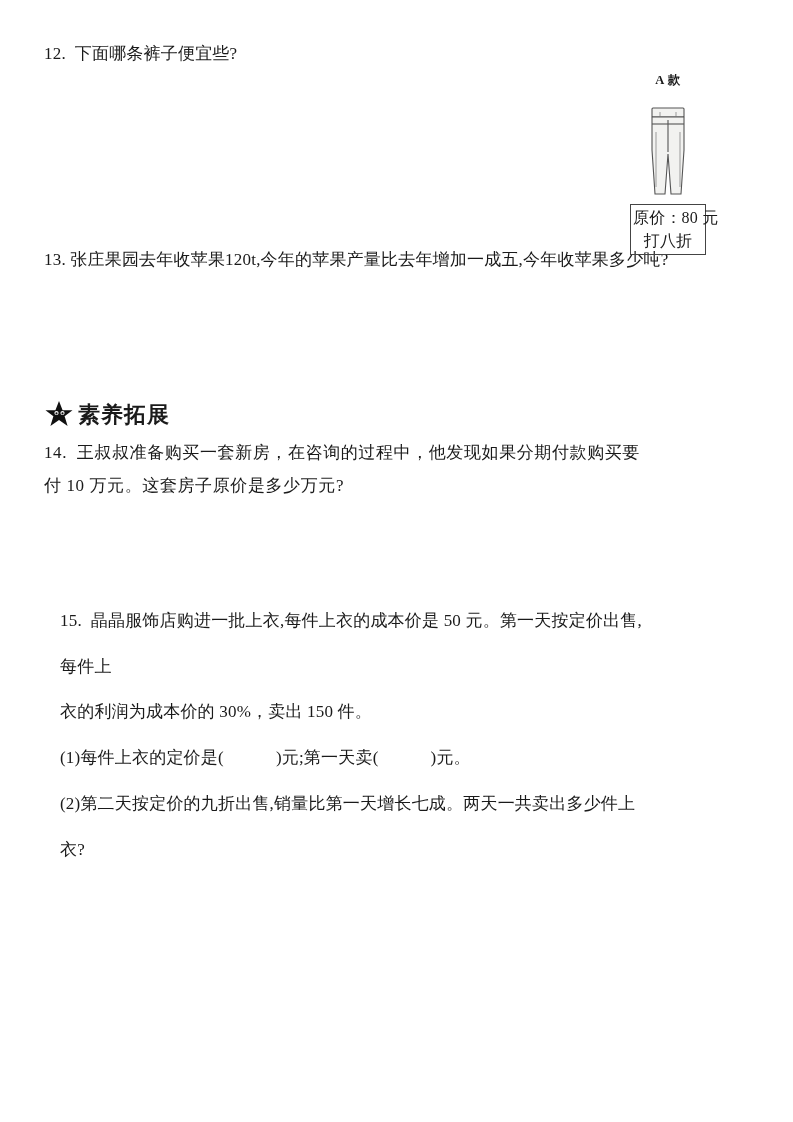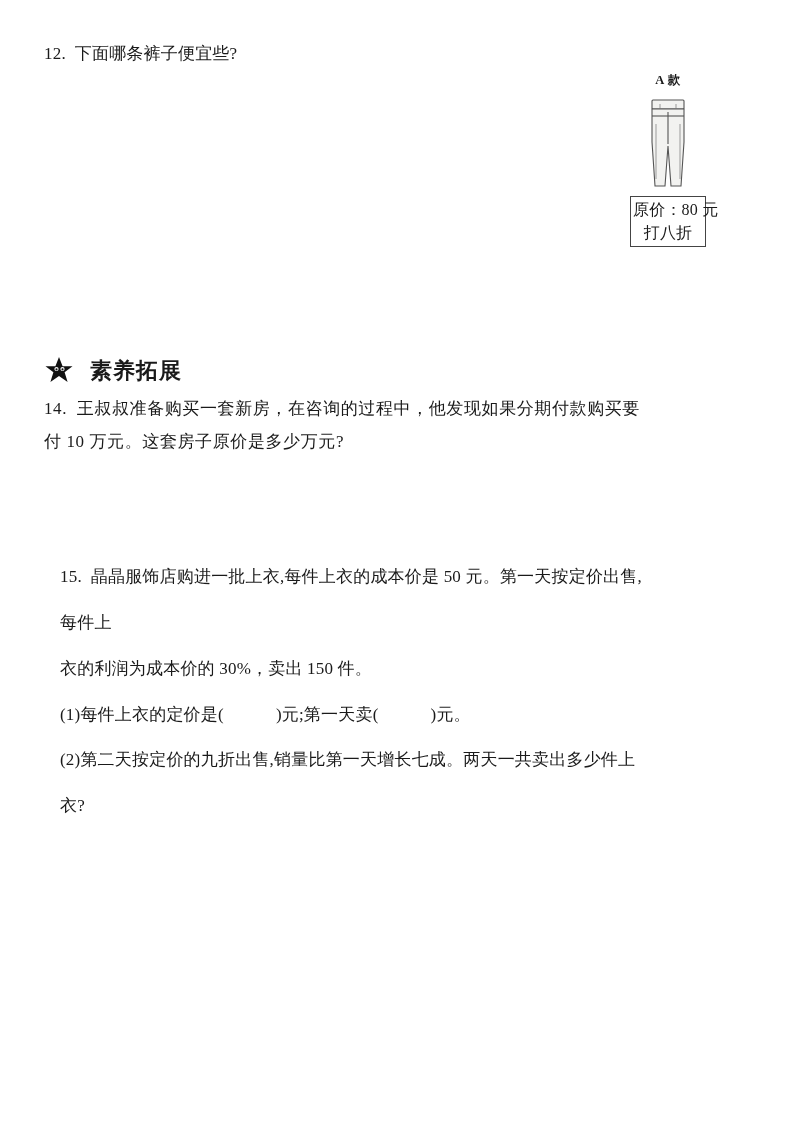--- a/index.html
+++ b/index.html
@@ -56,21 +56,21 @@
     justify-content: flex-end;
   }
   .pant-col {
     width: 76px;
     text-align: center;
     font-size: 12.5px;
   }
   .pant-title {
     font-weight: bold;
     font-size: 12.5px;
-    margin-bottom: 4px;
+    margin-bottom: 12px;
     letter-spacing: 0.5px;
   }
   .pant-img {
     height: 96px;
     display: flex;
     align-items: flex-end;
     justify-content: center;
   }
   .pant-price {
     border: 1px solid #444;
@@ -78,21 +78,21 @@
     padding: 1px 2px;
     margin-top: 6px;
     line-height: 1.45;
   }
   .pant-price div { white-space: nowrap; }
 
   
   .section-head {
     display: flex;
     align-items: center;
-    gap: 16px;
+    gap: 4px;
     margin-top: 30px;
     margin-bottom: 6px;
   }
   .section-star {
     width: 30px;
     height: 30px;
     flex: none;
   }
   .section-title {
     font-family: "Liberation Sans", sans-serif;
@@ -154,20 +154,24 @@
           <div class="pant-price">
             <div>原价：80 元</div>
             <div>打八折</div>
           </div>
         </div>
 
 
       </div>
     </div>
 
+    <div class="q q13">
+      <span class="q-num">13.</span>
+      <span>张庄果园去年收苹果120t,今年的苹果产量比去年增加一成五,今年收苹果多少吨?</span>
+    </div>
 
     <div class="gap-lg"></div>
 
     <div class="section-head">
       <span class="section-star">
         <svg width="30" height="30" viewBox="0 0 30 30" aria-hidden="true">
           <path d="M15 1 L18.6 10.2 L28.5 10.2 L20.6 16.2 L23.6 26 L15 20 L6.4 26 L9.4 16.2 L1.5 10.2 L11.4 10.2 Z" fill="#111"></path>
           <circle cx="12.5" cy="13" r="2.1" fill="#fff"></circle>
           <circle cx="18.5" cy="13" r="2.1" fill="#fff"></circle>
           <circle cx="12.5" cy="13.3" r="1.1" fill="#111"></circle>

